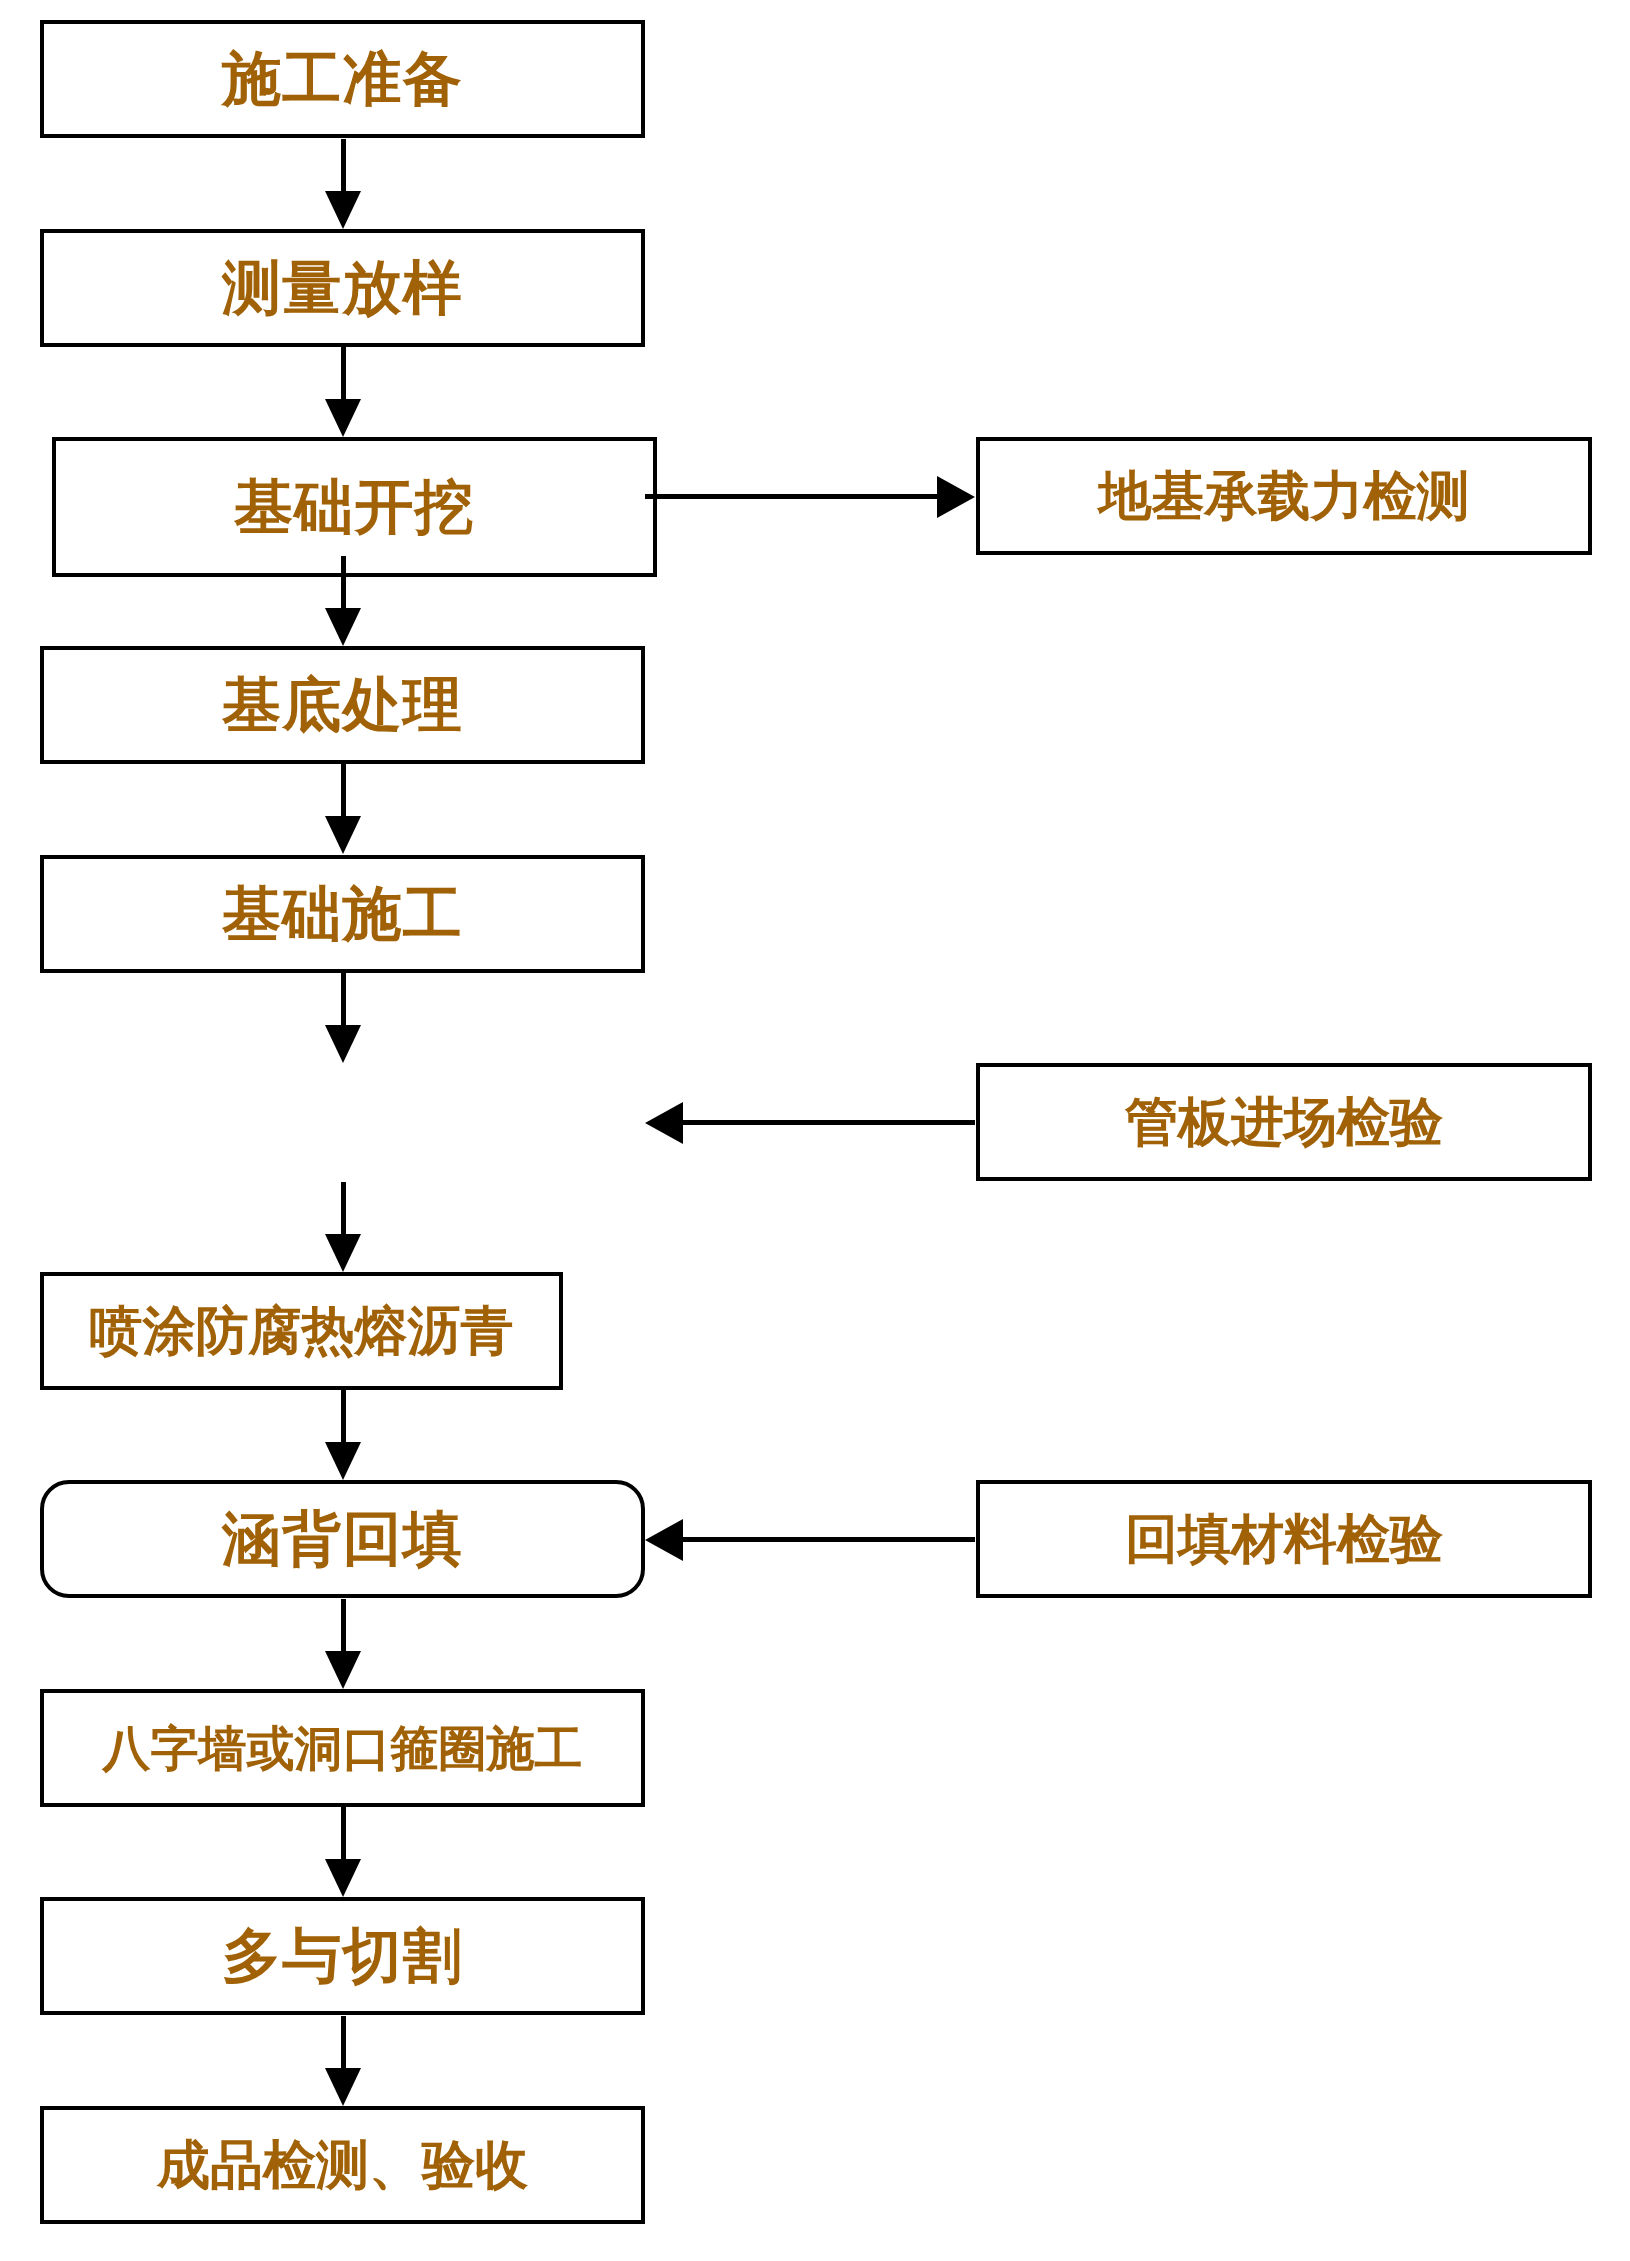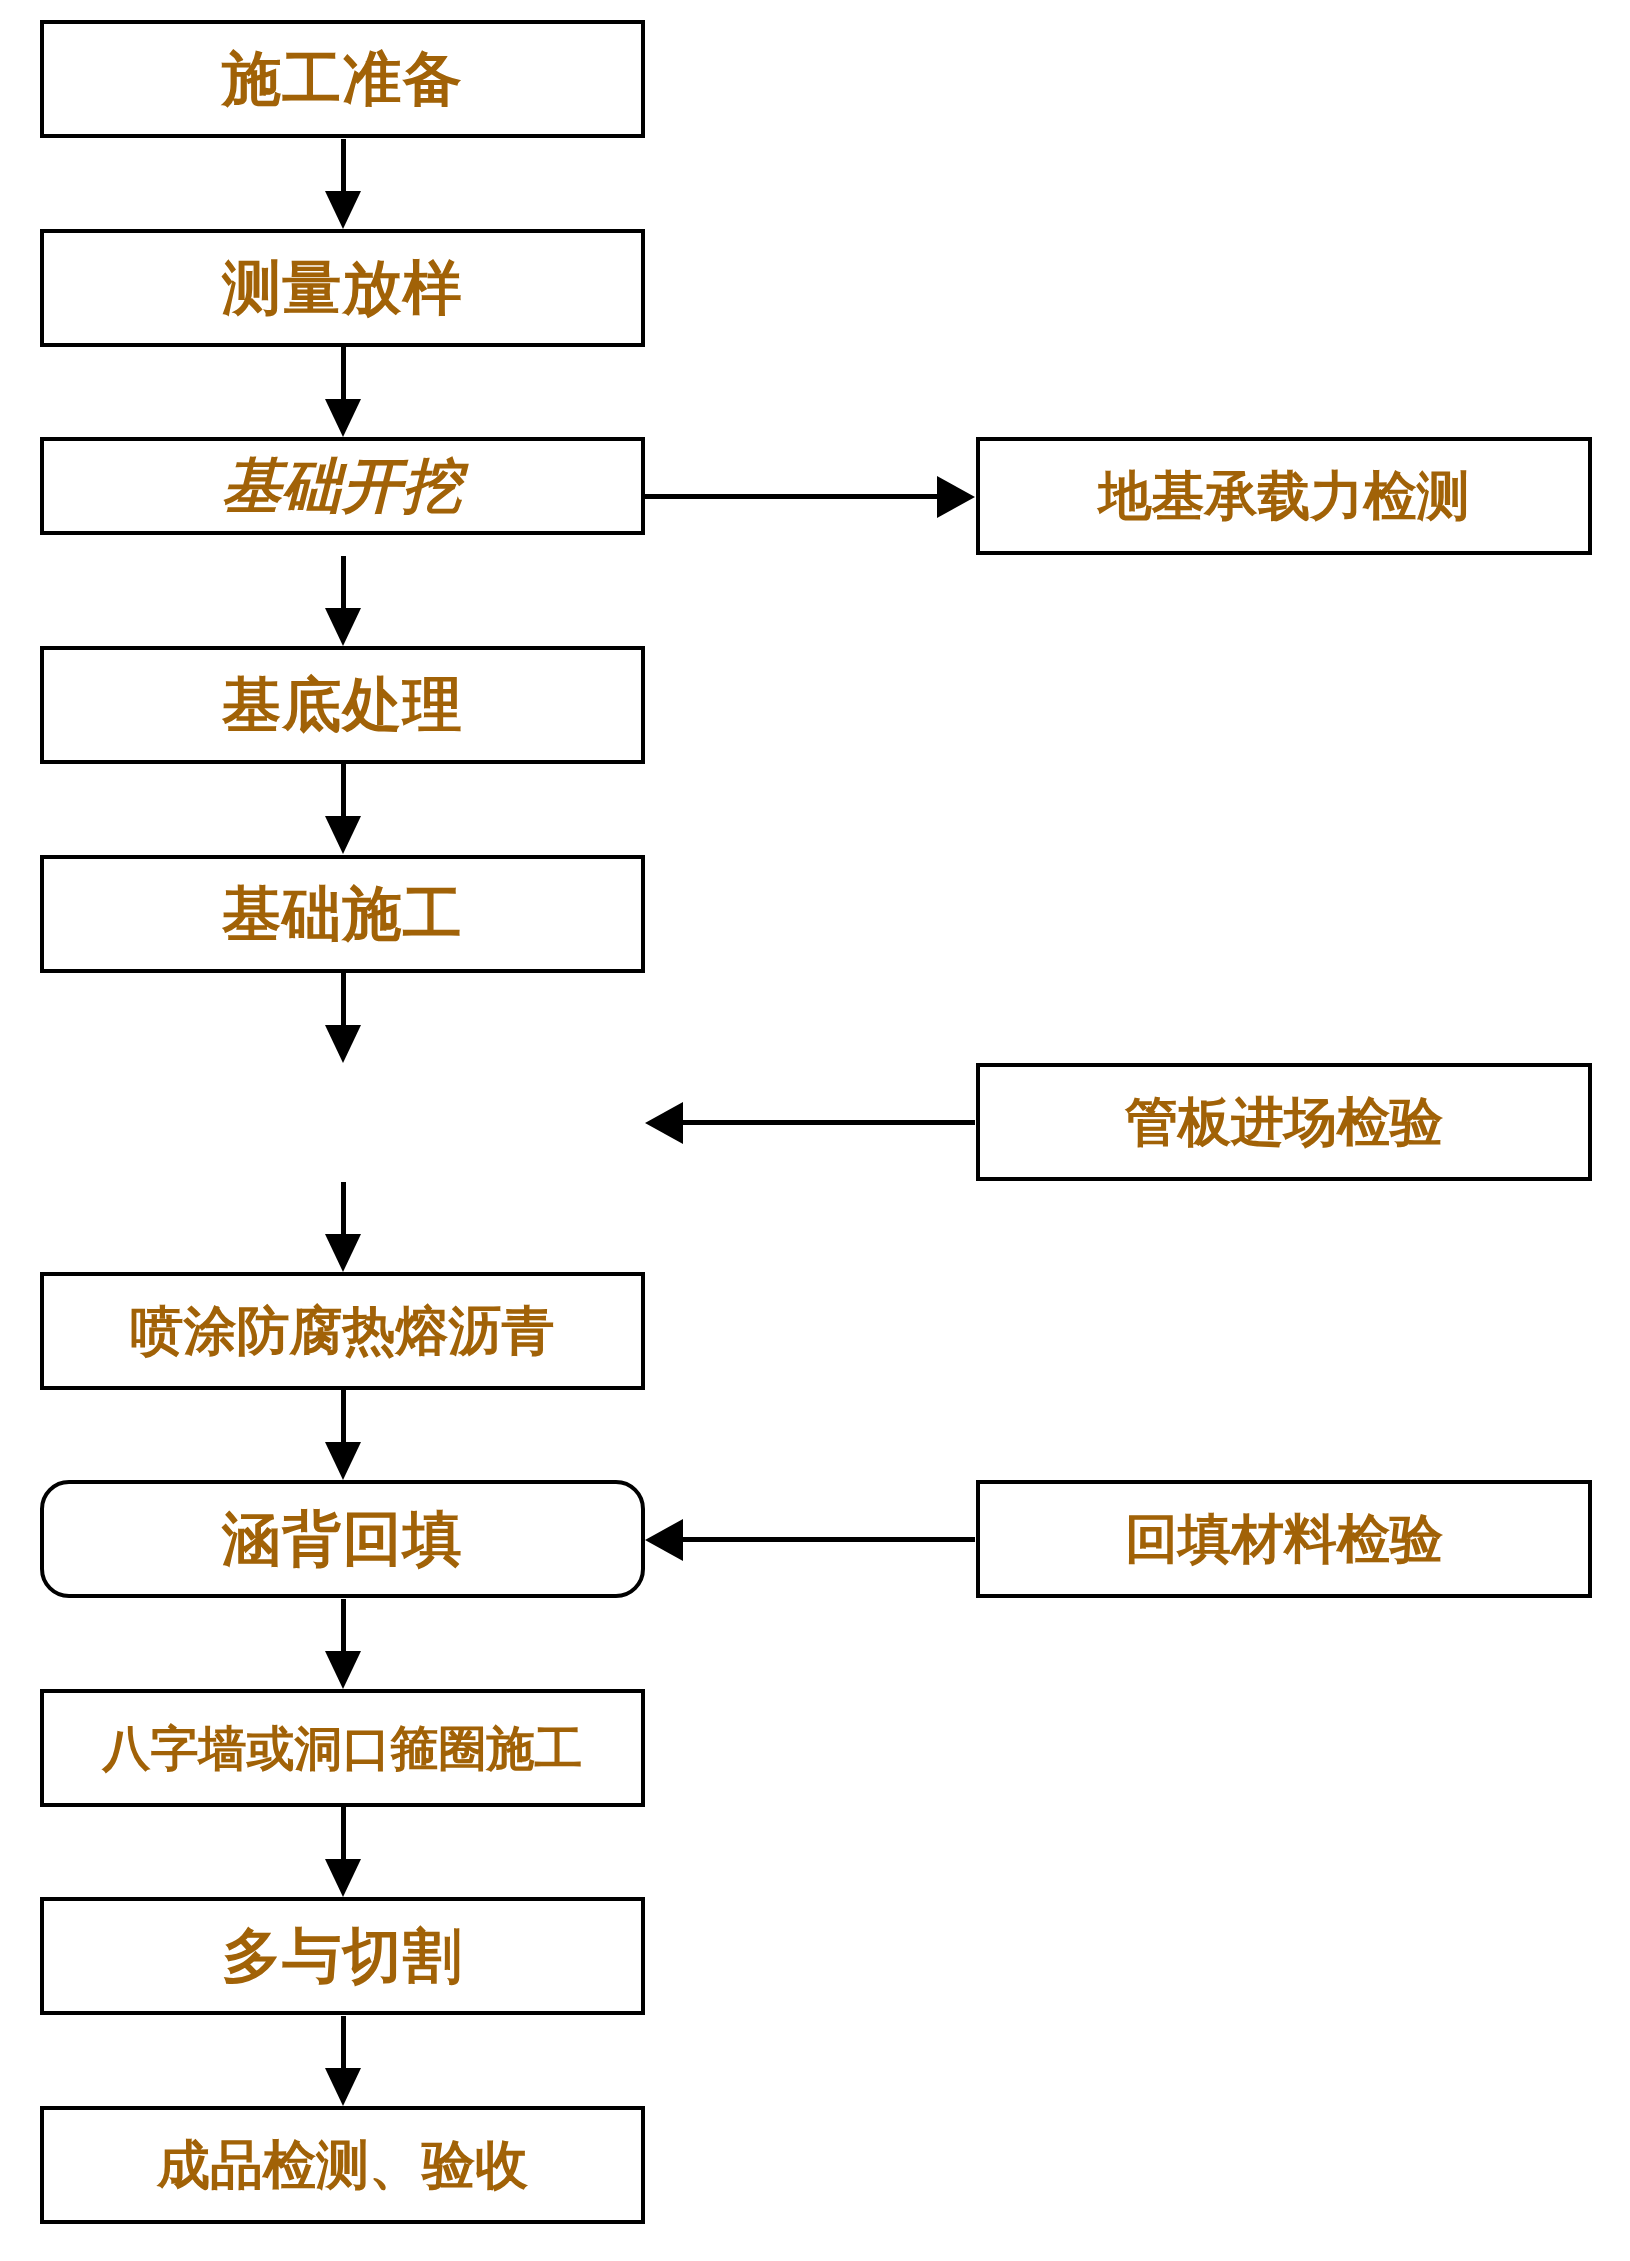--- a/index.html
+++ b/index.html
@@ -99,34 +99,34 @@
 <div id="canvas">
 
   <div class="node" style="left:40px; top:20.4px; width:605px; height:118px;">
     <span class="node-label">施工准备</span>
   </div>
 
   <div class="node" style="left:40px; top:229px; width:605px; height:118px;">
     <span class="node-label">测量放样</span>
   </div>
 
-  <div class="node" style="left:40px; top:437px; width:605px; height:98px;font-style:italic;">
+  <div class="node" style="left:52px; top:437px; width:605px; height:140px;">
     <span class="node-label">基础开挖</span>
   </div>
 
   <div class="node" style="left:40px; top:646px; width:605px; height:118px;">
     <span class="node-label">基底处理</span>
   </div>
 
   <div class="node" style="left:40px; top:855px; width:605px; height:118px;">
     <span class="node-label">基础施工</span>
   </div>
 
 
-  <div class="node" style="left:40px; top:1272px; width:605px; height:118px;">
+  <div class="node" style="left:40px; top:1272px; width:523px; height:118px;">
     <span class="node-label narrow">喷涂防腐热熔沥青</span>
   </div>
 
   <div class="node" style="left:40px; top:1480px; width:605px; height:118px;border-radius:29px;">
     <span class="node-label">涵背回填</span>
   </div>
 
   <div class="node" style="left:40px; top:1689px; width:605px; height:118px;">
     <span class="node-label narrow" style="font-size:48px;">八字墙或洞口箍圈施工</span>
   </div>

